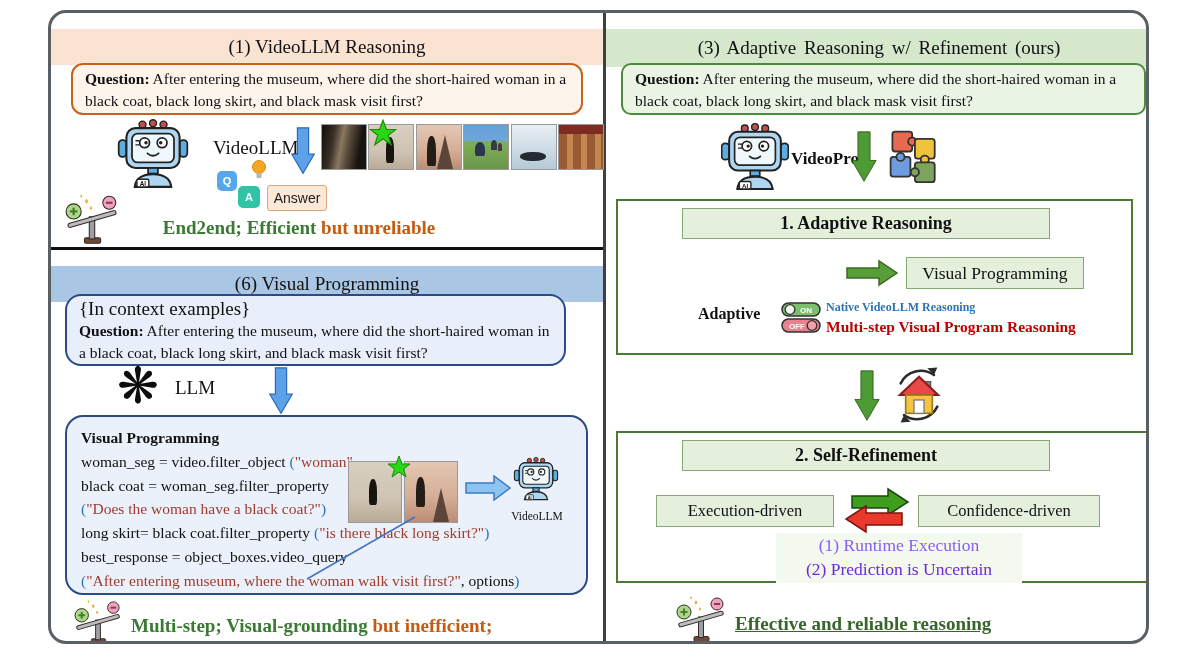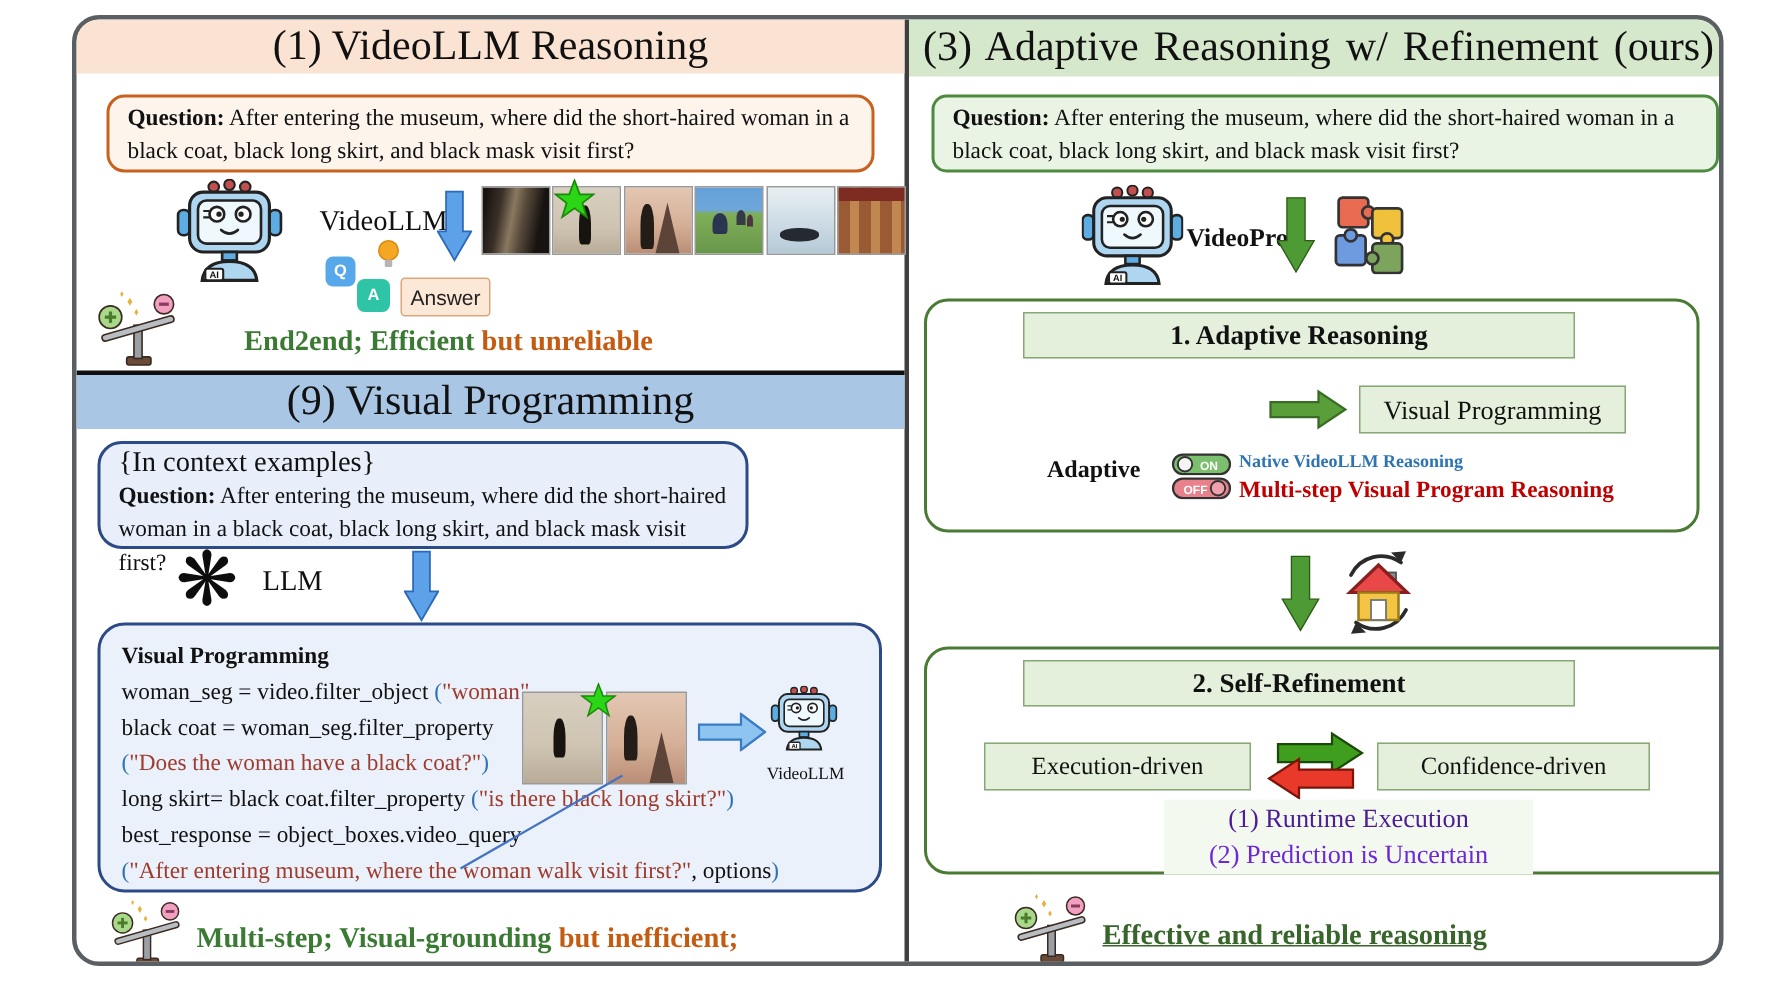--- a/index.html
+++ b/index.html
@@ -7,21 +7,21 @@
   .stage { position:relative; width:1184px; height:664px; background:#fff; overflow:hidden; }
   .frame { position:absolute; left:48px; top:10px; width:1101px; height:634px;
            border:3px solid #5a5f63; border-radius:18px; background:#fff; overflow:hidden; }
   .abs { position:absolute; }
 
   
   .vdiv { left:552px; top:0; width:3px; height:634px; background:#3f3f3f; }
   .hdiv { left:0; top:234px; width:552px; height:3px; background:#101010; }
 
   
-  .hdr { text-align:center; font-size:28px; color:#111; }
+  .hdr { text-align:center; font-size:19px; color:#111;margin-top:16px; }
   .hdr1 { left:0; top:0; width:552px; height:36px; line-height:36px; background:#fae3d2; }
   .hdr2 { left:0; top:237px; width:552px; height:36px; line-height:36px; background:#a9c6e4; }
   .hdr3 { left:555px; top:0; width:546px; height:38px; line-height:38px; background:#d6e8cc; word-spacing:3px; }
 
   
   .qbox { font-size:15.5px; line-height:1.45; color:#111; padding:3px 12px; }
   .qbox b { font-weight:bold; }
   .qbox1 { left:20px; top:50px; width:512px; height:52px; background:#fdf4ec; border:2.5px solid #c8611e; border-radius:12px; }
   .qbox3 { left:570px; top:50px; width:525px; height:52px; background:#eaf4e5; border:2px solid #4c8a3d; border-radius:10px; }
 
@@ -56,49 +56,49 @@
 
   
   .verdict { font-size:19px; font-weight:bold; white-space:nowrap; }
   .vgood { color:#3a7a33; }
   .vbad  { color:#c55a11; }
   .verdict1 { left:78px; top:204px; width:340px; text-align:center; }
   .verdict2 { left:80px; top:602px; }
   .verdict3 { left:684px; top:600px; color:#37652a;text-decoration:underline; }
 
   
-  .ctxbox { left:14px; top:281px; width:434px; height:72px; background:#e8eefa; border:2.5px solid #2c4a87; border-radius:16px; padding:2px 12px; }
+  .ctxbox { left:14px; top:281px; width:501px; height:72px; background:#e8eefa; border:2.5px solid #2c4a87; border-radius:16px; padding:2px 12px; }
   .ctxlabel { font-size:19px; color:#111; }
   .openai { left:66px; top:348px; font-size:50px; line-height:1; color:#0d0d0d; }
   .llmlabel { left:124px; top:364px; }
   .codebox { left:14px; top:402px; width:523px; height:180px; background:#eaf1fa; border:2.5px solid #2c4a87; border-radius:18px;
              padding:9px 0 0 14px; font-size:15.5px; line-height:23.8px; color:#111; }
   .code-title { font-weight:bold; }
   .seg-code { color:#111; }
   .seg-paren { color:#2e74b5; }
   .seg-str { color:#9e3b2d; }
   .imgwrap { left:281px; top:44px; display:flex; gap:2px; }
   .vllm2 { left:432px; top:88px; width:76px; text-align:center; font-size:11.5px; color:#111; }
 
   
-  .gbox { border:2.5px solid #4b7a34; border-radius:16px; background:#fff; }
+  .gbox { border:2.5px solid #4b7a34; border-radius:0; background:#fff; }
   .boxA { left:565px; top:186px; width:517px; height:156px; }
   .boxB { left:565px; top:418px; width:577px; height:152px; }
   .gtitle { left:64px; top:7px; width:368px; height:31px; line-height:29px; background:#e4f0dc; border:1.5px solid #86a876;
             text-align:center; font-weight:bold; font-size:18px; color:#111; }
   .gcell { background:#e4f0dc; border:1.5px solid #86a876; text-align:center; font-size:17.5px; color:#111; }
   .taskbox { left:40px; top:56px; width:176px; height:32px; line-height:30px; }
   .vpbox   { left:288px; top:56px; width:178px; height:32px; line-height:30px; }
   .execbox { left:38px; top:62px; width:178px; height:32px; line-height:30px; font-size:16.5px; }
   .confbox { left:300px; top:62px; width:182px; height:32px; line-height:30px; font-size:16.5px; }
   .adaptive { left:80px; top:104px; font-weight:bold; font-size:16px; color:#111; }
   .ontext  { left:208px; top:99px;  font-weight:bold; font-size:12px; color:#2e74b5; }
   .offtext { left:208px; top:117px; font-weight:bold; font-size:15.5px; color:#c00000; }
   .noteband { left:158px; top:100px; width:246px; height:50px; background:#f3f9ef; text-align:center; font-size:17.5px; line-height:24px; }
-  .note1 { color:#4c1d95; }
+  .note1 { color:#8b5cf6; }
   .note2 { color:#6d28d9; }
   .videopro { left:740px; top:136px; font-weight:bold; font-size:17px; color:#111; }
 
   svg text { font-family:"Liberation Sans",sans-serif; }
 </style>
 </head>
 <body>
 
 <svg width="0" height="0" style="position:absolute">
   <defs>
@@ -205,21 +205,21 @@
     </svg>
     <div class="abs answerbox">Answer</div>
 
     <svg class="abs" style="left:14px;top:180px;width:54px;height:52px">
         <use href="#balance"></use>
       </svg>
     <div class="abs verdict verdict1">
       <span class="vgood">End2end;  Efficient </span><span class="vbad">but unreliable</span>
     </div>
 
-    <div class="abs hdr hdr2">(9) Visual Programming</div>
+    <div class="abs hdr hdr2">(6) Visual Programming</div>
 
     <div class="abs ctxbox">
       <div class="ctxlabel">{In context examples}</div>
       <div class="qbox" style="padding:0;"><b>Question:</b><span> After entering the museum, where did the short-haired woman in a black coat, black long skirt, and black mask visit first?</span></div>
     </div>
 
     <div class="abs openai">❋</div>
     <div class="abs lbl llmlabel">LLM</div>
     <svg class="abs" style="left:218px;top:353px;width:24px;height:50px;color:#5da2e8">
         <use href="#arrow-down" fill="currentColor" stroke="#2a6ab8" stroke-width="1.5"></use>

